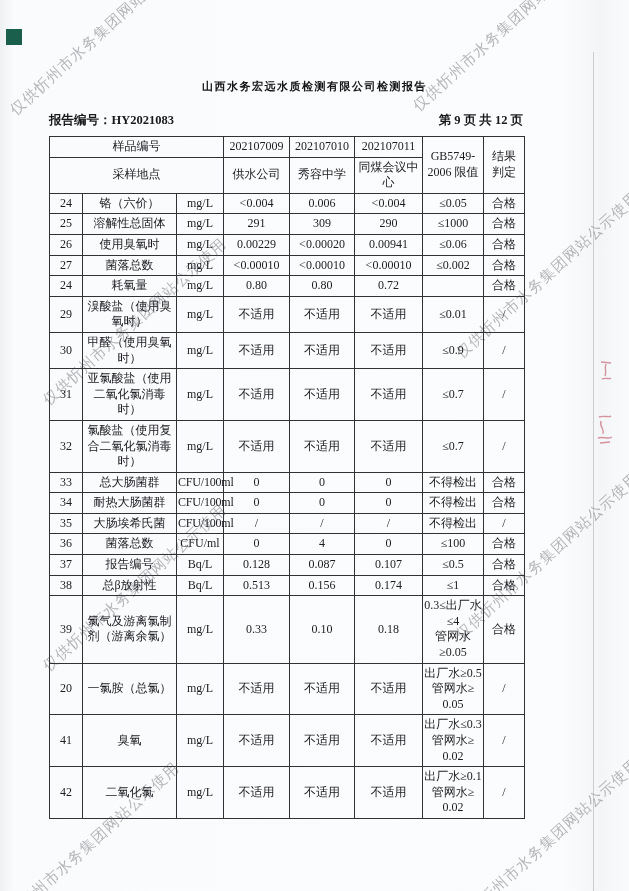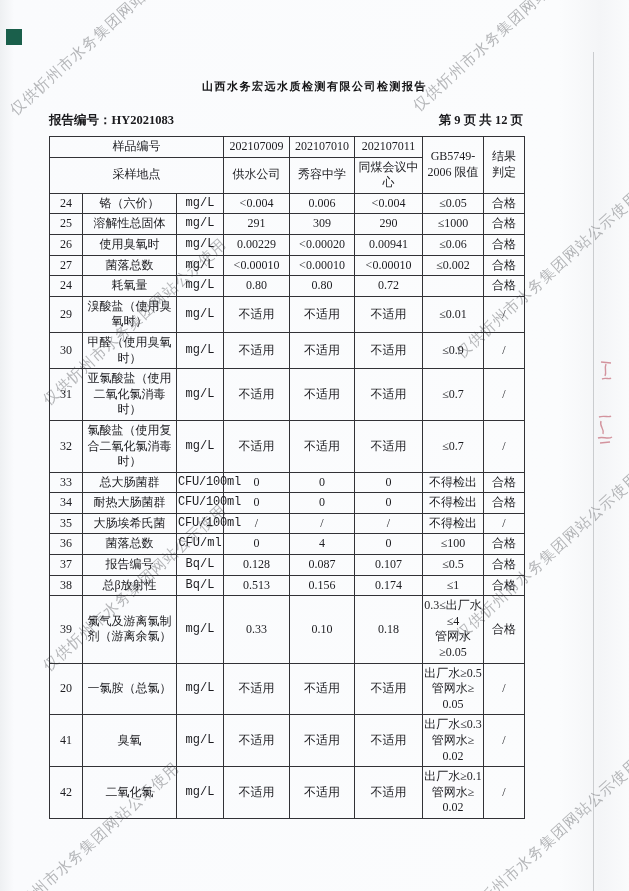--- a/index.html
+++ b/index.html
@@ -12,21 +12,21 @@
   .page-edge-line{position:absolute;left:593px;top:52px;width:1px;height:839px;background:rgba(150,152,158,.45);}
   .corner-marker{position:absolute;left:6px;top:29px;width:16px;height:16px;}
   .title{position:absolute;top:79px;left:0;width:100%;text-align:center;
          font-size:11px;font-weight:bold;letter-spacing:1.5px;color:#141416;}
   .meta{position:absolute;top:112px;left:49px;width:474px;display:flex;justify-content:space-between;
         font-size:12.5px;font-weight:bold;color:#1a1a1d;}
   table.report{position:absolute;top:136px;left:49px;width:475px;border-collapse:collapse;table-layout:fixed;}
   table.report td{border:1.6px solid #323236;text-align:center;vertical-align:middle;
       font-size:12px;padding:2px 1px;line-height:1.3;color:#1c1c20;}
   td.item-cell{text-align:left;padding-left:4px;font-size:11.5px;}
-  td.unit-cell{font-size:11px;font-family:Liberation Mono, monospace;}
+  td.unit-cell{font-size:11px;}
   td.unit-small{font-size:8.5px;letter-spacing:-.2px;}
   td.limit-cell{font-size:10.5px;white-space:pre-line;line-height:1.25;}
   td.head-cell{font-size:12px;padding:5px 1px;}
   td.head-span{white-space:pre-line;line-height:1.5;font-family:Liberation Serif, serif;}
   .wm{position:absolute;white-space:nowrap;transform:translate(-50%,-50%) rotate(-42deg);
       font-size:15px;letter-spacing:1px;color:rgba(122,123,127,.55);pointer-events:none;
       font-family:"Liberation Sans","DejaVu Sans",sans-serif;}
   .red-mark{position:absolute;opacity:.55;filter:blur(.4px);}
 </style>
 </head>

